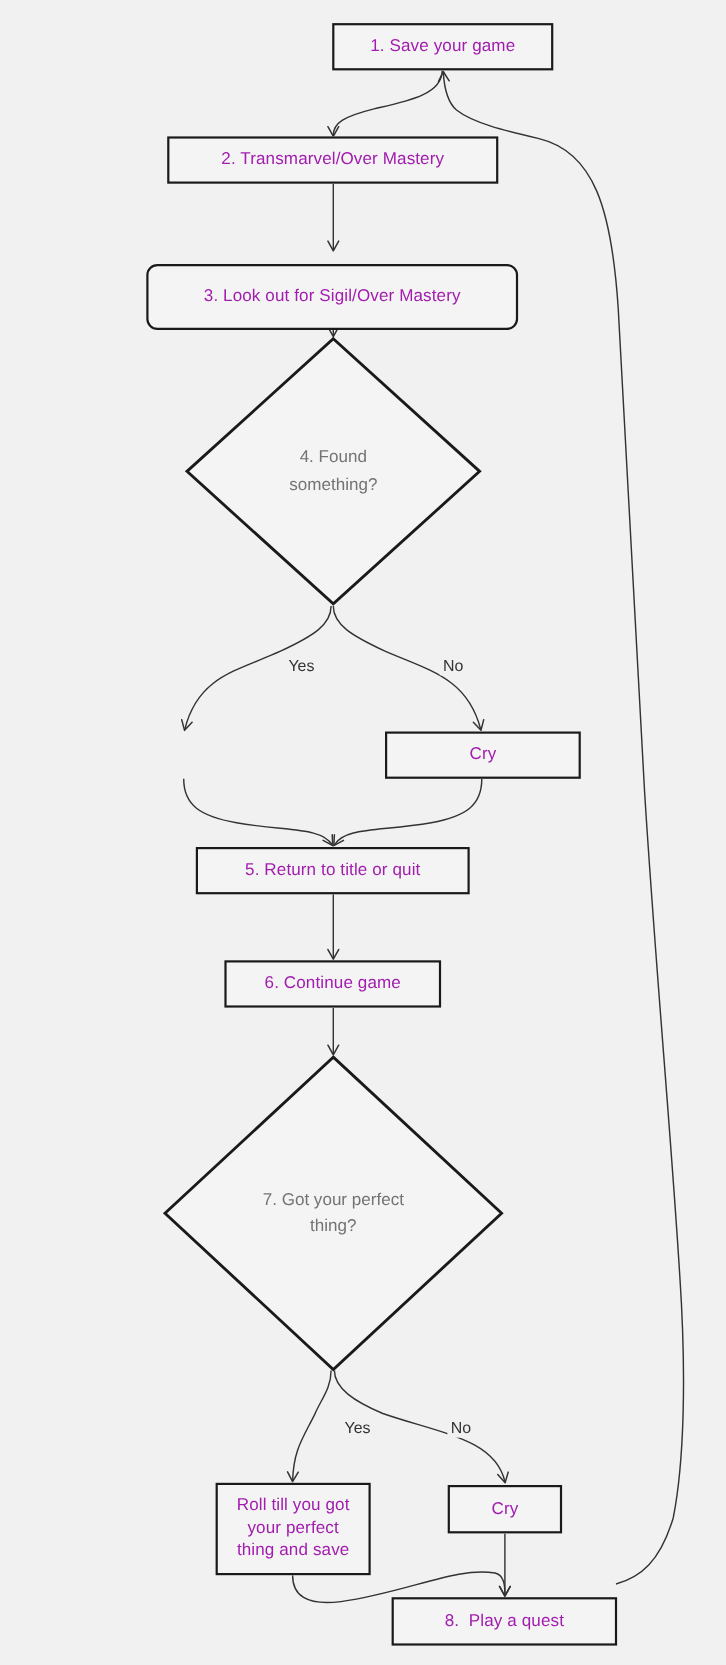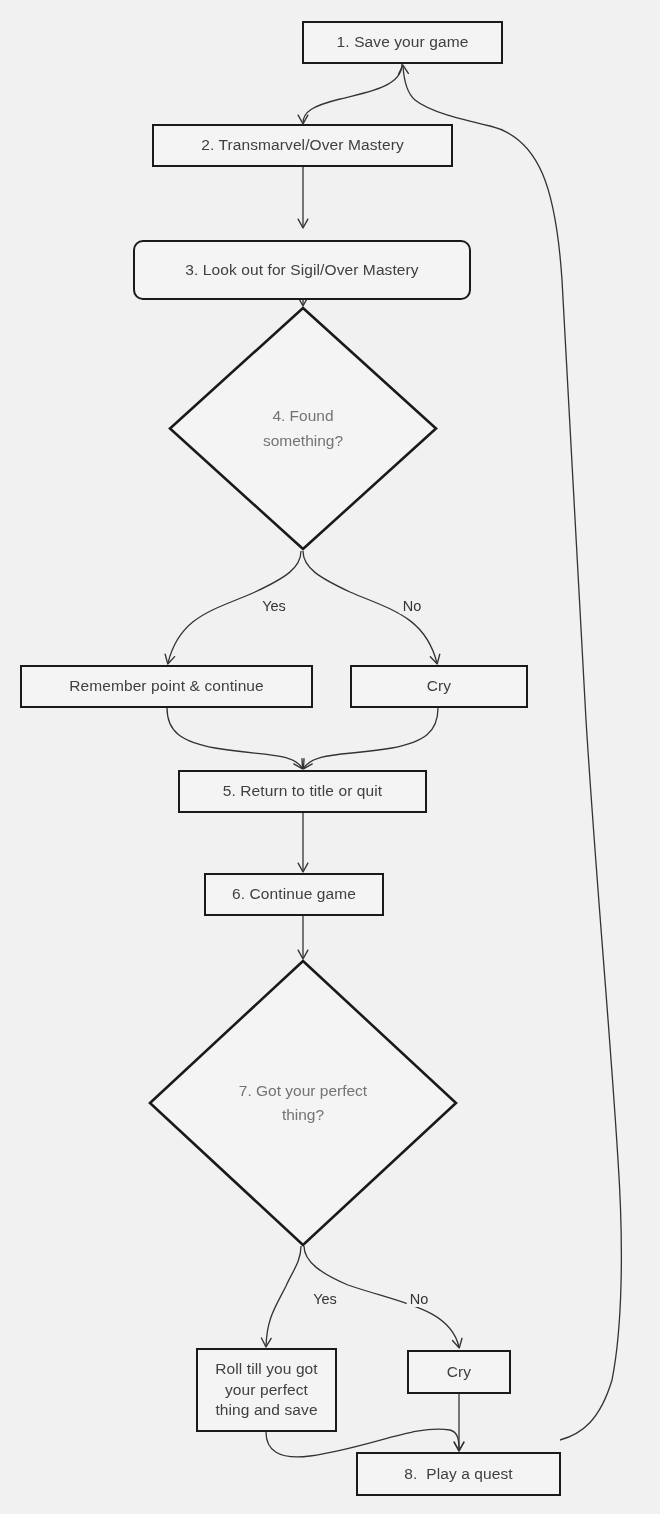--- a/index.html
+++ b/index.html
@@ -29,21 +29,21 @@
   }
   .node {
     position: absolute;
     box-sizing: border-box;
     background: #f4f4f4;
     border: 2px solid #1a1a1a;
     display: flex;
     align-items: center;
     justify-content: center;
     text-align: center;
-    color: #404040;
+    color: #a21caf;
     font-size: 15.5px;
     line-height: 1.35;
     letter-spacing: 0.1px;
     white-space: pre-wrap;
   }
   .diamond-wrap {
     position: absolute;
   }
   .diamond-wrap svg {
     position: absolute;
@@ -136,33 +136,30 @@
   </div>
 
   <div class="diamond-wrap" style="left:168px; top:306px; width:270px; height:245px;">
     <svg width="270" height="245" viewBox="0 0 270 245" xmlns="http://www.w3.org/2000/svg">
       <polygon points="135,2 268,122.5 135,243 2,122.5" fill="#f4f4f4" stroke="#1a1a1a" stroke-width="2.6"></polygon>
     </svg>
     <div class="diamond-label">4. Found
 something?</div>
   </div>
 
-  <div class="node" style="left:20px; top:665px; width:293px; height:43px;">
-    <span>Remember point &amp; continue</span>
-  </div>
 
   <div class="node" style="left:350px; top:665px; width:178px; height:43px;">
     <span>Cry</span>
   </div>
 
   <div class="node" style="left:178px; top:770px; width:249px; height:43px;">
     <span>5. Return to title or quit</span>
   </div>
 
-  <div class="node" style="left:204px; top:873px; width:180px; height:43px;">
+  <div class="node" style="left:204px; top:873px; width:197px; height:43px;">
     <span>6. Continue game</span>
   </div>
 
   <div class="diamond-wrap" style="left:148px; top:959px; width:310px; height:288px;text-decoration:underline;">
     <svg width="310" height="288" viewBox="0 0 310 288" xmlns="http://www.w3.org/2000/svg">
       <polygon points="155,2 308,144 155,286 2,144" fill="#f4f4f4" stroke="#1a1a1a" stroke-width="2.6"></polygon>
     </svg>
     <div class="diamond-label">7. Got your perfect
 thing?</div>
   </div>

